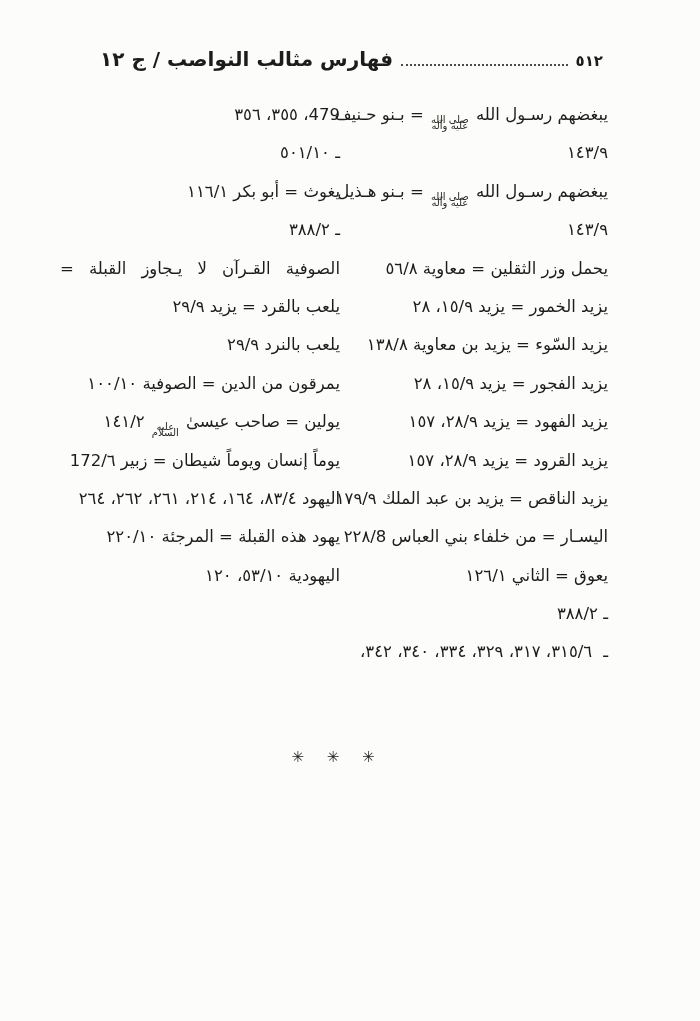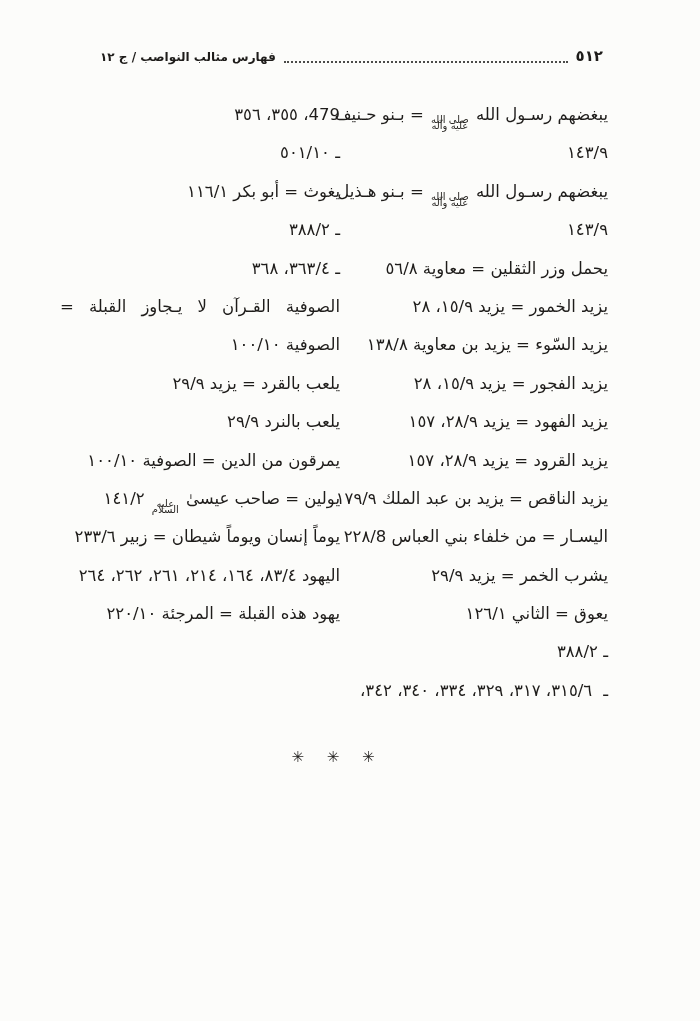--- a/index.html
+++ b/index.html
@@ -18,21 +18,21 @@
     position:absolute;top:47px;left:100px;right:97px;
     display:flex;align-items:baseline;direction:rtl;
     font-weight:bold;
   }
   .page-number{font-size:15px;letter-spacing:1px;white-space:nowrap;text-align:center;}
   .leader{
     flex:1;align-self:flex-end;
     border-bottom:2px dotted #4a4a48;
     margin:0 8px 5px 8px;height:14px;
   }
-  .header-title{font-size:12px;white-space:nowrap;}
+  .header-title{font-size:20px;white-space:nowrap;}
   
   .columns{
     position:absolute;top:96px;right:92px;
     display:grid;grid-template-columns:248px 280px;column-gap:20px;
     direction:rtl;
   }
   .col{display:block;}
   .row{
     height:38.4px;line-height:38.4px;
     font-size:16.5px;text-align:right;white-space:nowrap;
@@ -77,51 +77,49 @@
           </span><span class="seg"> = بـنو هـذيل</span></div>
         <div class="row"><span class="seg">١٤٣/٩</span></div>
         <div class="row"><span class="seg">يحمل وزر الثقلين = معاوية ٥٦/٨</span></div>
         <div class="row"><span class="seg">يزيد الخمور = يزيد ١٥/٩، ٢٨</span></div>
         <div class="row"><span class="seg">يزيد السّوء = يزيد بن معاوية ١٣٨/٨</span></div>
         <div class="row"><span class="seg">يزيد الفجور = يزيد ١٥/٩، ٢٨</span></div>
         <div class="row"><span class="seg">يزيد الفهود = يزيد ٢٨/٩، ١٥٧</span></div>
         <div class="row"><span class="seg">يزيد القرود = يزيد ٢٨/٩، ١٥٧</span></div>
         <div class="row"><span class="seg">يزيد الناقص = يزيد بن عبد الملك ١٧٩/٩</span></div>
         <div class="row"><span class="seg">اليسـار = من خلفاء بني العباس ٢٢٨/8</span></div>
-        <div class="row"><span class="seg">يشرب الخمر = يزيد ٢٩/٩</span></div>
         <div class="row"><span class="seg">يعوق = الثاني ١٢٦/١</span></div>
         <div class="row"><span class="seg">ـ ٣٨٨/٢</span></div>
         <div class="row row-justify">
           <span class="seg">ـ</span>
           <span class="seg">٣١٥/٦، ٣١٧، ٣٢٩، ٣٣٤، ٣٤٠، ٣٤٢،</span>
         </div>
       </div>
     <div class="col">
         <div class="row"><span class="seg">479، ٣٥٥، ٣٥٦</span></div>
         <div class="row"><span class="seg">ـ ٥٠١/١٠</span></div>
         <div class="row"><span class="seg">يغوث = أبو بكر ١١٦/١</span></div>
         <div class="row"><span class="seg">ـ ٣٨٨/٢</span></div>
-        <div class="row"><span class="seg">ـ ٣٦٣/٤، ٣٦٨</span></div>
         <div class="row row-justify">
           <span class="seg">الصوفية</span>
           <span class="seg">القـرآن</span>
           <span class="seg">لا</span>
           <span class="seg">يـجاوز</span>
           <span class="seg">القبلة</span>
           <span class="seg">=</span>
         </div>
-        <div class="row"><span class="seg">الصوفية ١٠٠/١٠</span></div>
         <div class="row"><span class="seg">يلعب بالقرد = يزيد ٢٩/٩</span></div>
         <div class="row"><span class="seg">يلعب بالنرد ٢٩/٩</span></div>
         <div class="row"><span class="seg">يمرقون من الدين = الصوفية ١٠٠/١٠</span></div>
         <div class="row"><span class="seg">يولين = صاحب عيسىٰ </span><span class="seal">
             <span class="seal-line">عليه</span>
             <span class="seal-line">السلام</span>
           </span><span class="seg"> ١٤١/٢</span></div>
-        <div class="row"><span class="seg">يوماً إنسان ويوماً شيطان = زبير ٢٣٣/٦</span></div>
+        <div class="row"><span class="seg">يوماً إنسان ويوماً شيطان = زبير 172/٦</span></div>
         <div class="row"><span class="seg">اليهود ٨٣/٤، ١٦٤، ٢١٤، ٢٦١، ٢٦٢، ٢٦٤</span></div>
         <div class="row"><span class="seg">يهود هذه القبلة = المرجئة ٢٢٠/١٠</span></div>
+        <div class="row"><span class="seg">اليهودية ٥٣/١٠، ١٢٠</span></div>
       </div>
   </div>
 
   <div class="ornament">✳ ✳ ✳</div>
 
 </div>
 
 </body></html>

